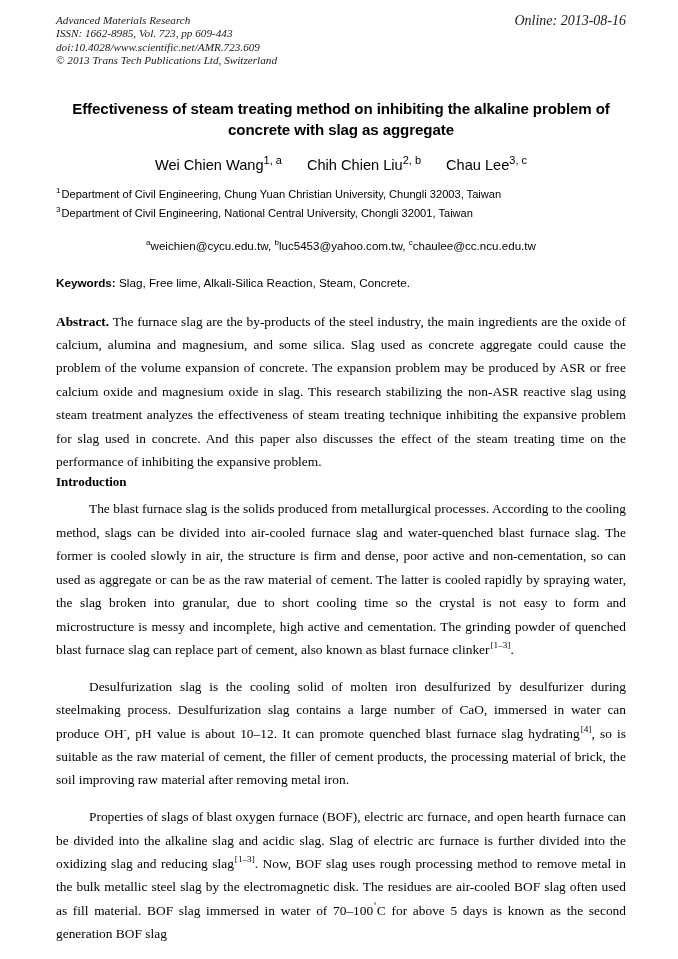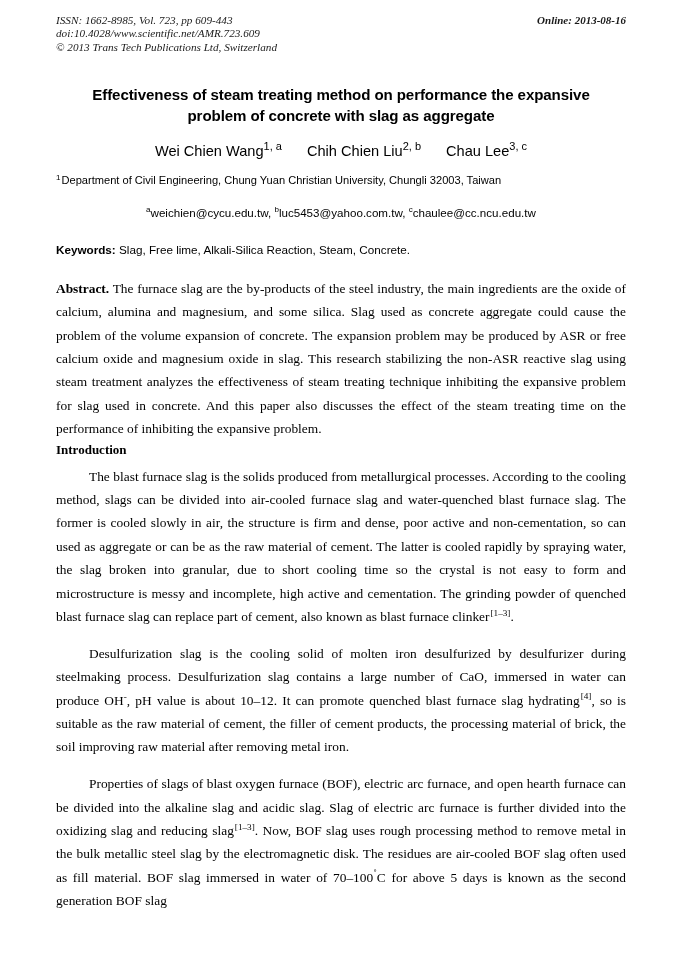--- a/index.html
+++ b/index.html
@@ -33,22 +33,21 @@
     color: #1a1a1a;
   }
   .journal-header .left-block {
     width: 420px;
   }
   .journal-header .online-date {
     position: absolute;
     top: 0;
     right: 0;
     white-space: nowrap;
-    font-size: 11px;
-    font-weight: bold;
+    font-size: 14px;
   }
   .jh-line { white-space: nowrap; }
 
   
   .paper-title {
     margin: 30px 8px 0 8px;
     text-align: center;
     font-family: "Liberation Sans", "DejaVu Sans", sans-serif;
     font-weight: bold;
     font-size: 15.1px;
@@ -160,38 +159,40 @@
     line-height: 0;
   }
 </style>
 </head>
 <body>
 
 <div class="page">
 
   <div class="journal-header">
     <div class="left-block">
+      <div class="jh-line">Advanced Materials Research</div>
       <div class="jh-line">ISSN: 1662-8985, Vol. 723, pp 609-443</div>
       <div class="jh-line">doi:10.4028/www.scientific.net/AMR.723.609</div>
       <div class="jh-line">© 2013 Trans Tech Publications Ltd, Switzerland</div>
     </div>
     <div class="online-date">Online: 2013-08-16</div>
   </div>
 
   <h1 class="paper-title">
-    <span>Effectiveness of steam treating method on performance the expansive</span>
+    <span>Effectiveness of steam treating method on inhibiting the alkaline</span>
     <span>problem of concrete with slag as aggregate</span>
   </h1>
 
   <div class="authors">
     <span class="author"><span>Wei Chien Wang</span><sup>1, a</sup></span><span class="author"><span>Chih Chien Liu</span><sup>2, b</sup></span><span class="author"><span>Chau Lee</span><sup>3, c</sup></span>
   </div>
 
   <div class="affiliations">
     <div class="affiliation"><sup>1</sup><span>Department of Civil Engineering, Chung Yuan Christian University, Chungli 32003, Taiwan</span></div>
+    <div class="affiliation"><sup>3</sup><span>Department of Civil Engineering, National Central University, Chongli 32001, Taiwan</span></div>
   </div>
 
   <div class="emails"><sup>a</sup><span>weichien@cycu.edu.tw</span><span>, </span><sup>b</sup><span>luc5453@yahoo.com.tw</span><span>, </span><sup>c</sup><span>chaulee@cc.ncu.edu.tw</span></div>
 
   <div class="keywords"><span class="kw-label">Keywords:</span> <span>Slag, Free lime, Alkali-Silica Reaction, Steam, Concrete.</span></div>
 
   <div class="abstract"><span class="ab-label">Abstract.</span> <span>The furnace slag are the by-products of the steel industry, the main ingredients are the oxide of calcium, alumina and magnesium, and some silica. Slag used as concrete aggregate could cause the problem of the volume expansion of concrete. The expansion problem may be produced by ASR or free calcium oxide and magnesium oxide in slag. This research stabilizing the non-ASR reactive slag using steam treatment analyzes the effectiveness of steam treating technique inhibiting the expansive problem for slag used in concrete. And this paper also discusses the effect of the steam treating time on the performance of inhibiting the expansive problem.</span></div>
 
   <div class="section-heading">Introduction</div>
 

